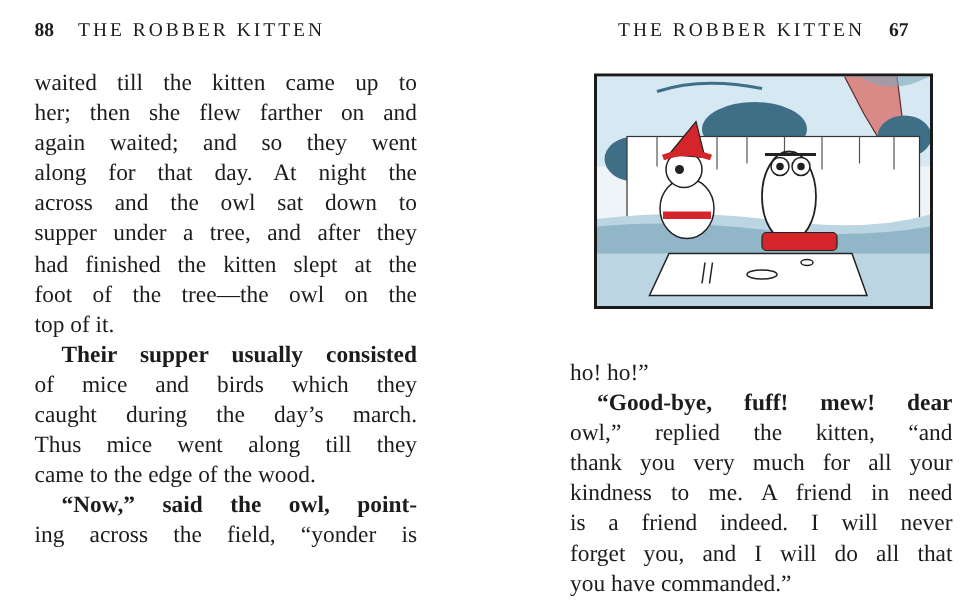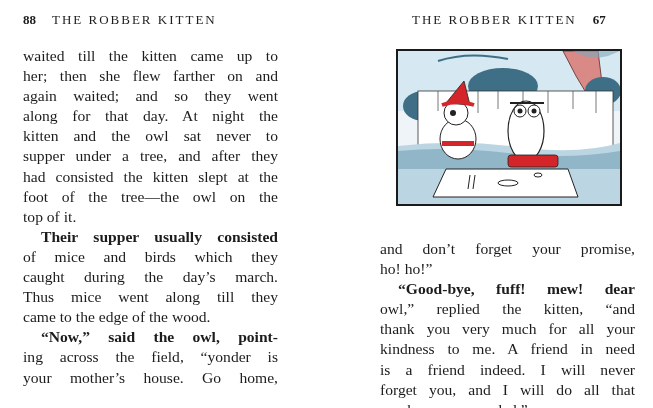--- a/index.html
+++ b/index.html
@@ -39,33 +39,32 @@
 
   <div class="page left">
     <div class="running-head">
       <span class="num">88</span><span>THE ROBBER KITTEN</span>
     </div>
     <div class="text" id="left-text">
         <span class="line">waited till the kitten came up to</span>
         <span class="line">her; then she flew farther on and</span>
         <span class="line">again waited; and so they went</span>
         <span class="line">along for that day.  At night the</span>
-        <span class="line">kitten and the owl sat never to</span>
+        <span class="line">across and the owl sat down to</span>
         <span class="line">supper under a tree, and after they</span>
-        <span class="line">had consisted the kitten slept at the</span>
+        <span class="line">had finished the kitten slept at the</span>
         <span class="line">foot of the tree—the owl on the</span>
         <span class="line last">top of it.</span>
         <span class="line indent">Their supper usually consisted</span>
         <span class="line">of mice and birds which they</span>
         <span class="line">caught during the day’s march.</span>
         <span class="line">Thus mice went along till they</span>
         <span class="line last">came to the edge of the wood.</span>
         <span class="line indent">“Now,” said the owl, point-</span>
         <span class="line">ing across the field, “yonder is</span>
-        <span class="line">your mother’s house.  Go home,</span>
       </div>
   </div>
 
   <div class="page right">
     <div class="running-head">
       <span>THE ROBBER KITTEN</span><span class="num">67</span>
     </div>
 
     <div class="illustration">
       <svg width="222" height="153" viewBox="0 0 222 153">
@@ -114,21 +113,20 @@
 
         <path d="M48 118 L170 118 L180 146 L35 146 Z" fill="#ffffff" stroke="#222" stroke-width="1"></path>
         <ellipse cx="110" cy="132" rx="10" ry="3" fill="none" stroke="#222" stroke-width="1"></ellipse>
         <ellipse cx="140" cy="124" rx="4" ry="2" fill="none" stroke="#222" stroke-width="1"></ellipse>
         <line x1="72" y1="124" x2="70" y2="138" stroke="#222" stroke-width="1"></line>
         <line x1="77" y1="124" x2="75" y2="138" stroke="#222" stroke-width="1"></line>
       </svg>
     </div>
 
     <div class="text" id="right-text">
-        <span class="line">and don’t forget your promise,</span>
         <span class="line last">ho! ho!”</span>
         <span class="line indent">“Good-bye, fuff! mew! dear</span>
         <span class="line">owl,” replied the kitten, “and</span>
         <span class="line">thank you very much for all your</span>
         <span class="line">kindness to me.  A friend in need</span>
         <span class="line">is a friend indeed.  I will never</span>
         <span class="line">forget you, and I will do all that</span>
         <span class="line last">you have commanded.”</span>
       </div>
   </div>

